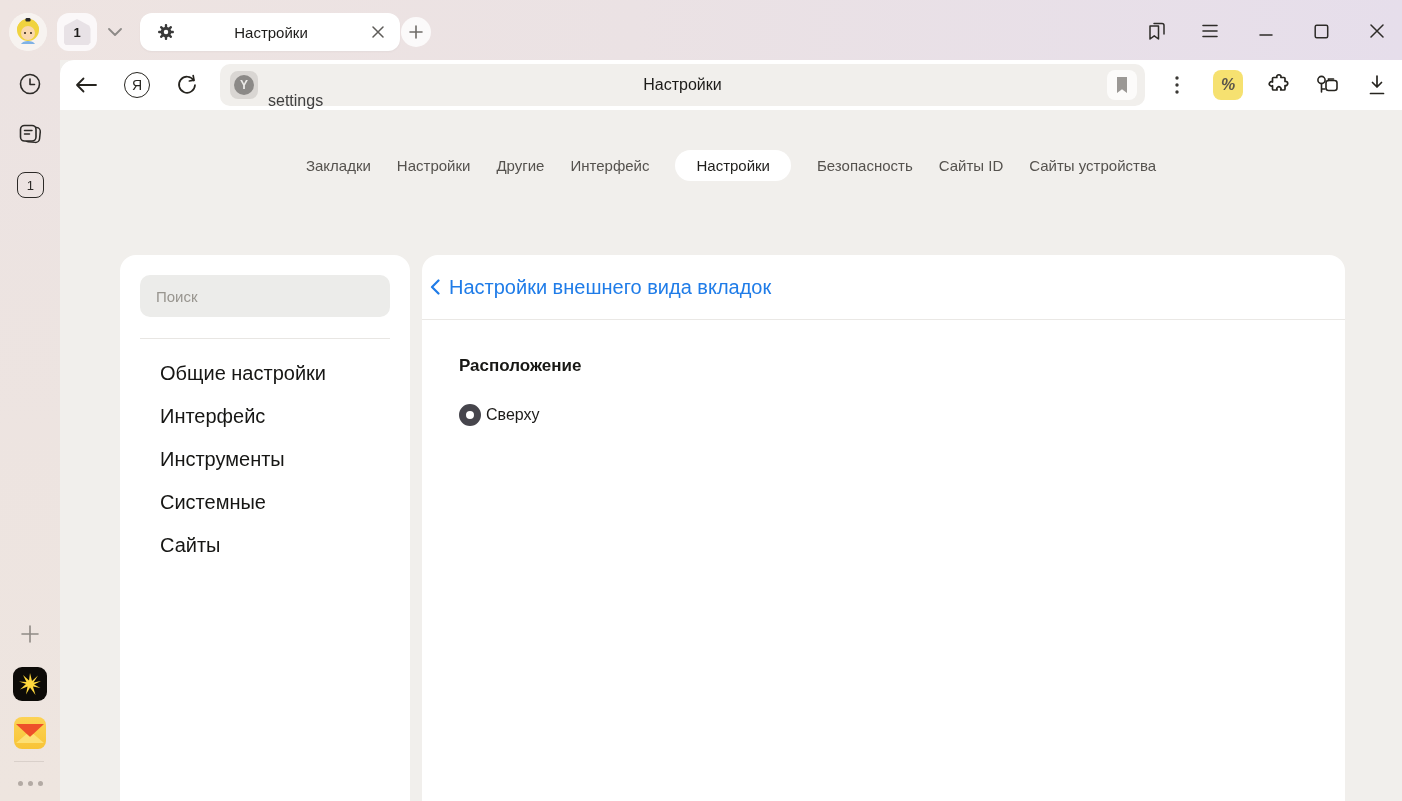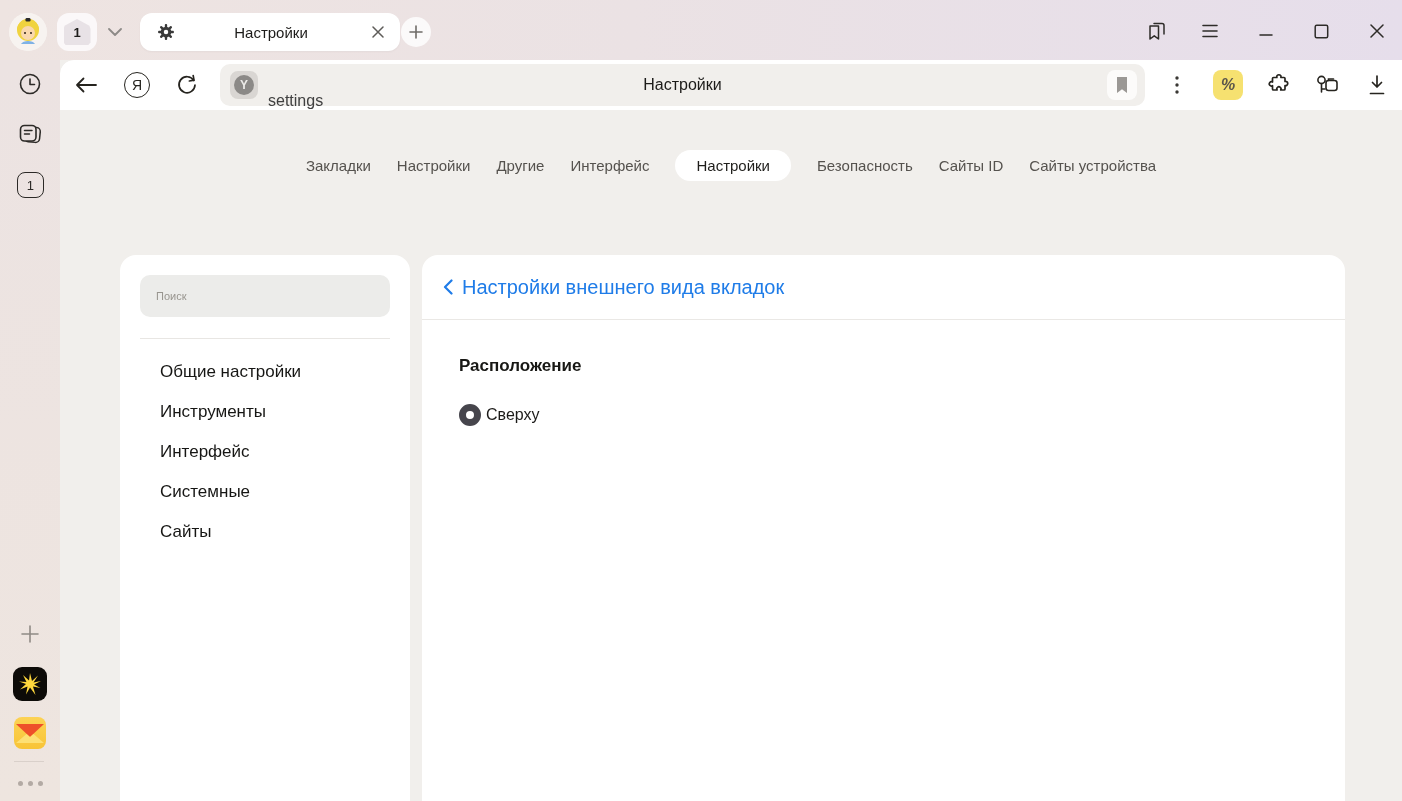--- a/index.html
+++ b/index.html
@@ -69,27 +69,27 @@
   
   .nav-row { position:absolute; left:0; right:0; top:40px; display:flex; justify-content:center; align-items:center; gap:26px; }
   .nav-item { font-size:15px; color:#55524e; cursor:pointer; padding:7px 0; }
   .nav-item.active { background:#fff; border-radius:18px; padding:7px 21px; color:#1f1e1b; }
 
   
   .left-card { position:absolute; left:60px; top:145px; width:290px; height:590px; background:#fff; border-radius:16px; }
   .main-card { position:absolute; left:362px; right:57px; top:145px; height:590px; background:#fff; border-radius:16px; }
 
   .search-wrap { margin:20px 20px 0; height:42px; background:#ececea; border-radius:10px; display:flex; align-items:center; padding:0 16px; }
-  .search-wrap input { border:none; outline:none; background:transparent; width:100%; font-size:11px; color:#1d4ed8; font-family:inherit; }
+  .search-wrap input { border:none; outline:none; background:transparent; width:100%; font-size:15px; color:#1d4ed8; font-family:inherit; }
   .search-wrap input::placeholder { color:#98958f; }
   .lc-divider { height:1px; background:#e8e6e3; margin:21px 20px 0; }
   .menu { margin-top:13px; }
-  .menu-item { padding:10px 0 10px 40px; font-size:17px; color:#161614; cursor:pointer; }
-
-  .card-header { height:65px; border-bottom:1px solid #eae8e5; display:flex; align-items:center; padding-left:21px; gap:9px; cursor:pointer; }
+  .menu-item { padding:10px 0 10px 40px; font-size:20px; color:#161614; cursor:pointer; }
+
+  .card-header { height:65px; border-bottom:1px solid #eae8e5; display:flex; align-items:center; padding-left:8px; gap:9px; cursor:pointer; }
   .card-title { font-size:20px; color:#1f7ce8; }
   .card-body { padding:36px 0 0 37px; }
   .section-title { font-size:17px; font-weight:bold; color:#181815; }
   .radio-row { display:flex; align-items:center; gap:5px; margin-top:19px; height:40px; cursor:pointer; }
   .radio-row:first-of-type { margin-top:12px; }
   .radio { width:22px; height:22px; border-radius:50%; background:#fff; flex:0 0 auto; }
   .radio[data-selected="true"]  { border:7px solid #46454c; }
   .radio[data-selected="false"] { border:1.5px solid #d2d0cd; }
   .radio-label { font-size:16px; color:#1c1b19; }
 
@@ -333,22 +333,22 @@
       <span class="nav-item">Сайты устройства</span>
     </div>
 
     <div class="left-card">
       <div class="search-wrap">
         <input type="text" placeholder="Поиск" style="">
       </div>
       <div class="lc-divider"></div>
       <div class="menu">
         <div class="menu-item">Общие настройки</div>
+        <div class="menu-item">Интерфейс</div>
         <div class="menu-item">Инструменты</div>
-        <div class="menu-item">Интерфейс</div>
         <div class="menu-item">Системные</div>
         <div class="menu-item">Сайты</div>
       </div>
     </div>
 
     <div class="main-card">
       <div class="card-header">
         <svg width="10" height="16" viewBox="0 0 10 16">
           <polyline points="8.5,1.5 2,8 8.5,14.5" fill="none" stroke="#1f7ce8" stroke-width="2.2" stroke-linecap="round" stroke-linejoin="round"></polyline>
         </svg>

